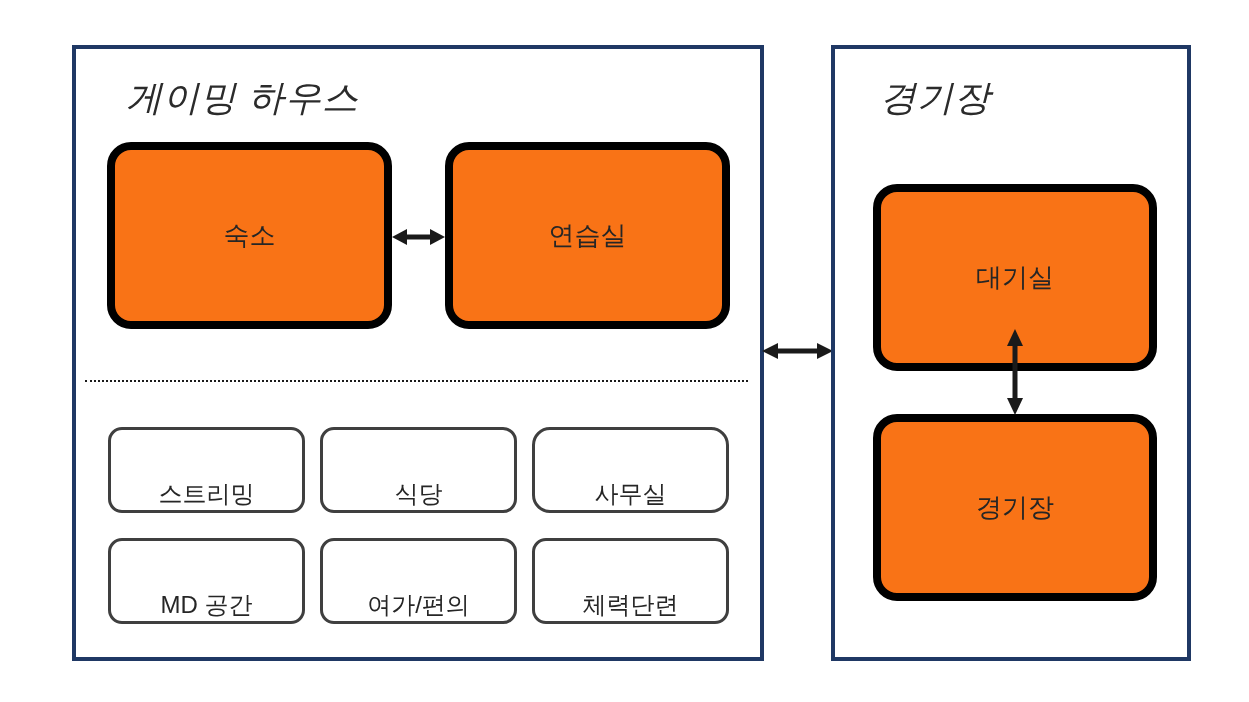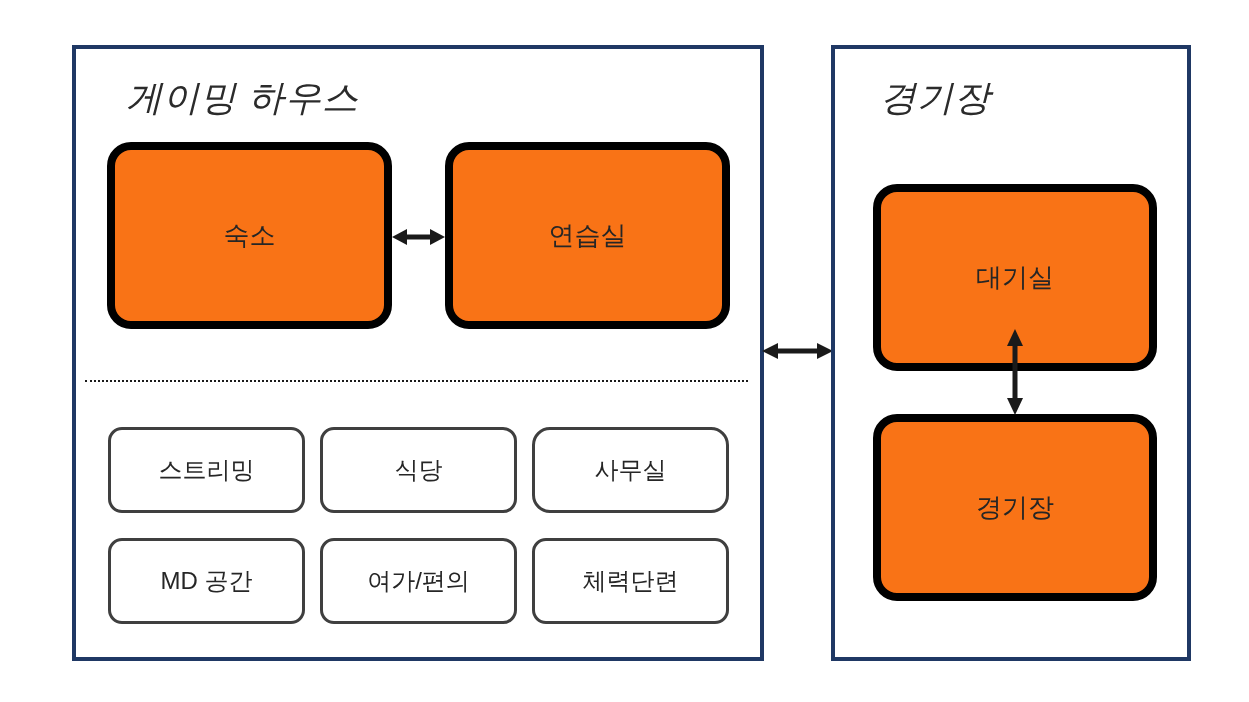--- a/index.html
+++ b/index.html
@@ -53,21 +53,21 @@
 
   .facility {
     position: absolute;
     box-sizing: border-box;
     width: 197px;
     height: 86px;
     border: 3px solid #3F3F3F;
     border-radius: 14px;
     background: #ffffff;
     display: flex;
-    align-items: center;
+    align-items: flex-end;
     justify-content: center;
     font-size: 24px;
     color: #262626;
   }
   #facility-streaming { left: 108px; top: 427px; }
   #facility-cafeteria { left: 320px; top: 427px; }
   #facility-office    { left: 532px; top: 427px; border-radius: 18px; }
   #facility-md-space  { left: 108px; top: 538px; }
   #facility-leisure   { left: 320px; top: 538px; }
   #facility-fitness   { left: 532px; top: 538px; }

